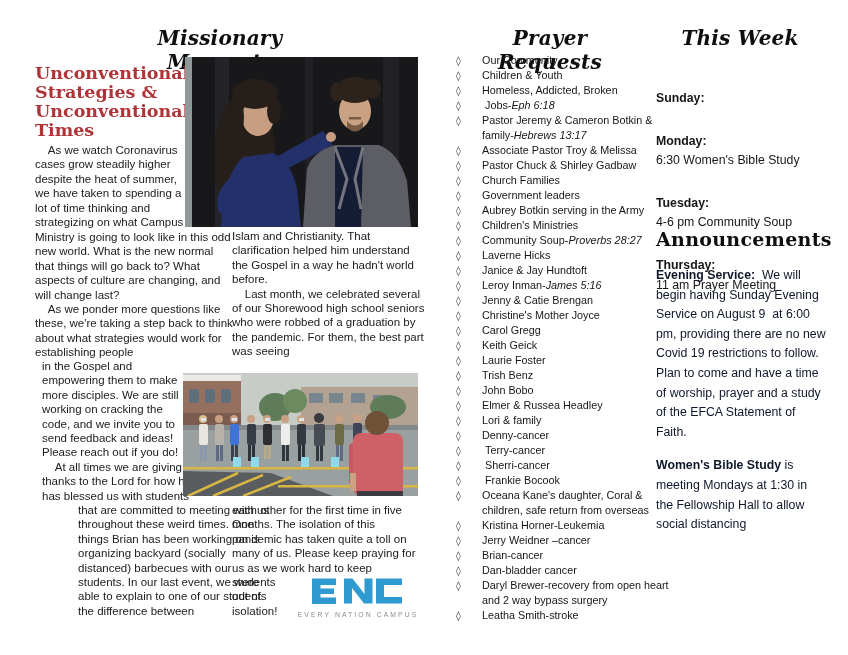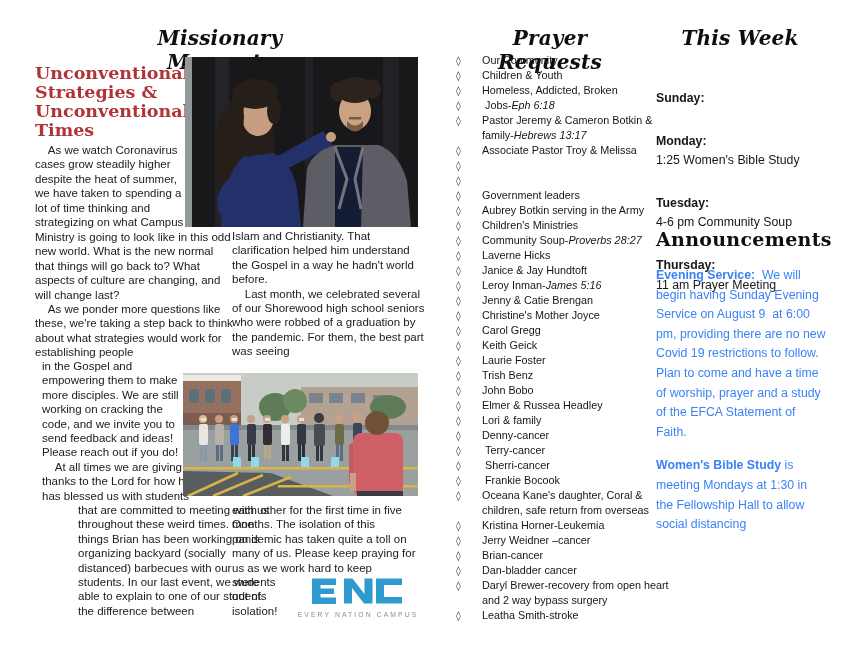--- a/index.html
+++ b/index.html
@@ -28,21 +28,21 @@
   #prayer-list{left:456px;top:53px;width:214px;}
   .p-row{display:flex;font-size:10.8px;line-height:15px;color:#161616;}
   .p-bullet{flex:0 0 26px;width:26px;font-size:9.5px;color:#3a3a3a;font-family:"DejaVu Sans",sans-serif;}
   .p-text{flex:1;white-space:pre-wrap;}
   .p-ref{font-style:italic;}
   #week{left:656px;top:66px;width:166px;font-size:12.3px;line-height:19.6px;color:#161616;}
   .wk-day{font-weight:bold;margin-top:23px;}
   #announcements{left:656px;top:228px;width:170px;}
   #ann-title{font-family:"DejaVu Serif",serif;font-weight:bold;font-size:19px;
        color:#0e0e0e;letter-spacing:.3px;margin-bottom:16px;text-align:center;}
-  .ann-p{font-size:12.3px;line-height:19.6px;color:#3b82f6;margin-bottom:14px;white-space:pre-wrap;}
+  .ann-p{font-size:12.3px;line-height:19.6px;color:#0f172a;margin-bottom:14px;white-space:pre-wrap;}
   .ann-lead{font-weight:bold;}
 </style>
 </head>
 <body>
 
 <div class="abs section-title" id="mm-title">Missionary Moments</div>
 
 <div class="abs" id="headline">Unconventional
 Strategies &amp;
 Unconventional
@@ -209,23 +209,25 @@
     <div class="p-row">
       <span class="p-bullet">◊</span>
       <span class="p-text">Pastor Jeremy &amp; Cameron Botkin &amp; family-<span class="p-ref">Hebrews 13:17</span></span>
     </div>
     <div class="p-row">
       <span class="p-bullet">◊</span>
       <span class="p-text">Associate Pastor Troy &amp; Melissa</span>
     </div>
     <div class="p-row">
       <span class="p-bullet">◊</span>
-    </div>
-    <div class="p-row">
-      <span class="p-bullet">◊</span>
+      <span class="p-text">Pastor Chuck &amp; Shirley Gadbaw</span>
+    </div>
+    <div class="p-row">
+      <span class="p-bullet">◊</span>
+      <span class="p-text">Church Families</span>
     </div>
     <div class="p-row">
       <span class="p-bullet">◊</span>
       <span class="p-text">Government leaders</span>
     </div>
     <div class="p-row">
       <span class="p-bullet">◊</span>
       <span class="p-text">Aubrey Botkin serving in the Army</span>
     </div>
     <div class="p-row">
@@ -327,21 +329,21 @@
     <div class="p-row">
       <span class="p-bullet">◊</span>
       <span class="p-text">Leatha Smith-stroke</span>
     </div>
   </div>
 
 <div class="abs section-title" id="tw-title">This Week</div>
 <div class="abs" id="week">
     <div class="wk-day">Sunday:</div>
     <div class="wk-day">Monday:</div>
-    <div class="wk-event">1:25 Women's Bible Study</div>
+    <div class="wk-event">6:30 Women's Bible Study</div>
     <div class="wk-day">Tuesday:</div>
     <div class="wk-event">4-6 pm Community Soup</div>
     <div class="wk-day">Thursday:</div>
     <div class="wk-event">11 am Prayer Meeting</div>
   </div>
 
 <div class="abs" id="announcements">
   <div id="ann-title">Announcements</div>
   <div id="ann-list">
       <div class="ann-p"><span class="ann-lead">Evening Service:</span><span class="ann-text">  We will begin having Sunday Evening Service on August 9  at 6:00 pm, providing there are no new Covid 19 restrictions to follow.  Plan to come and have a time of worship, prayer and a study of the EFCA Statement of Faith.</span></div>

